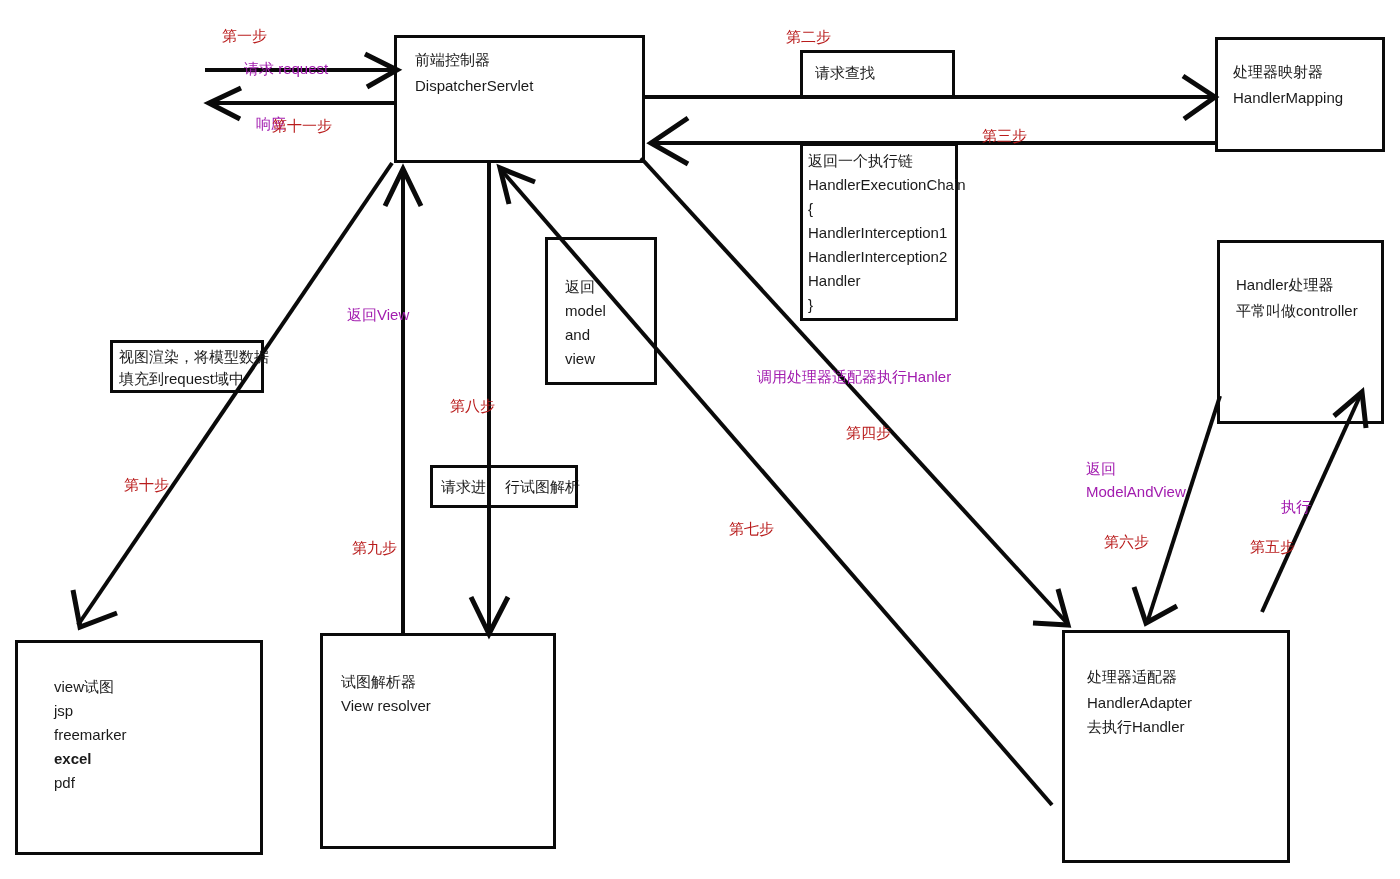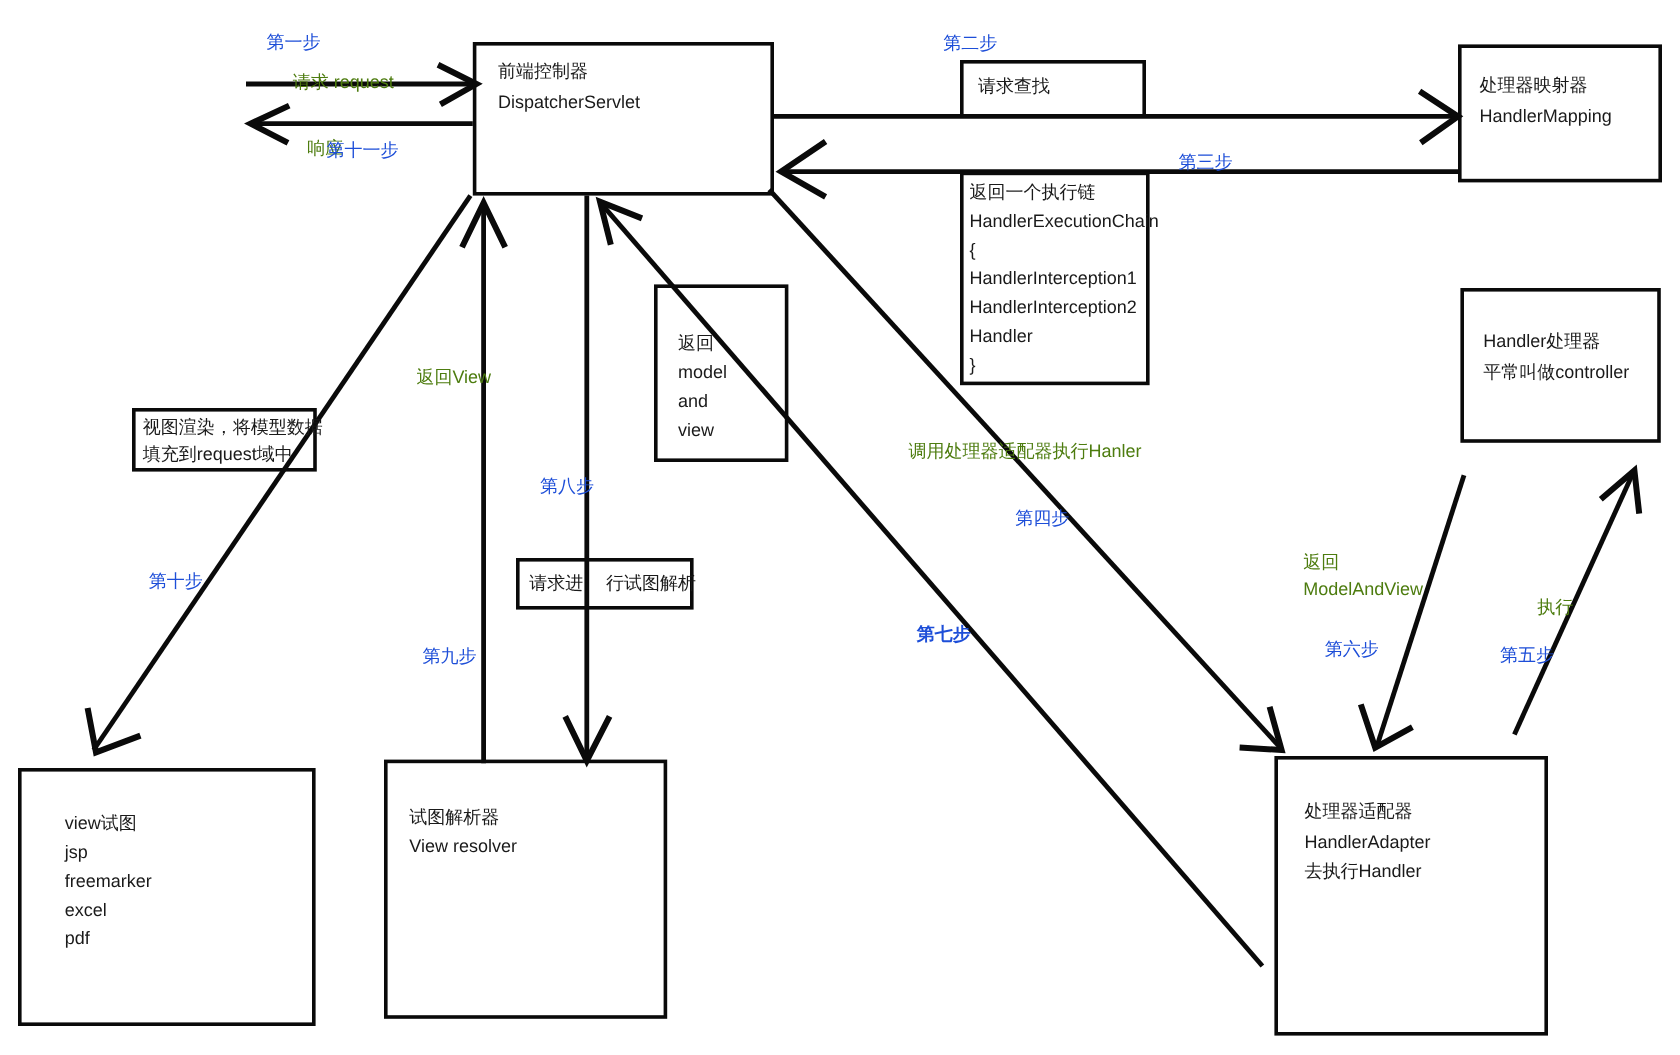--- a/index.html
+++ b/index.html
@@ -1,22 +1,22 @@
 <!DOCTYPE html>
 <html><head>
 <meta charset="utf-8">
 <style>
   html,body{margin:0;padding:0;background:#ffffff;}
   body{font-family:"Liberation Sans","DejaVu Sans",sans-serif;}
   #canvas{position:relative;width:1400px;height:879px;background:#fff;overflow:hidden;}
   svg.layer{position:absolute;left:0;top:0;width:1400px;height:879px;pointer-events:none;}
   .node{position:absolute;box-sizing:border-box;border:3px solid #0a0a0a;background:transparent;}
   .node .txt{position:absolute;white-space:pre;color:#1a1a1a;font-size:15px;line-height:24px;}
-  .lbl{position:absolute;white-space:pre;font-size:15px;line-height:22px;color:#4d7c0f;}
-  .lbl.red{color:#1d4ed8;}
+  .lbl{position:absolute;white-space:pre;font-size:15px;line-height:22px;color:#a21caf;}
+  .lbl.red{color:#b91c1c;}
   .ellipse{position:absolute;border:3px solid #0a0a0a;border-radius:50%;box-sizing:border-box;
            display:flex;align-items:center;justify-content:center;color:#1a1a1a;font-size:15px;}
 </style>
 </head>
 <body>
 
 <div id="canvas">
 
   <svg class="layer" viewBox="0 0 1400 879">
     <g stroke="#0a0a0a" stroke-width="4" fill="none" stroke-linecap="butt">
@@ -74,21 +74,21 @@
   <div class="node" style="left:800px;top:143px;width:158px;height:178px;">
     <span class="txt" style="left:5px;top:3px;">返回一个执行链</span>
     <span class="txt" style="left:5px;top:27px;">HandlerExecutionChain</span>
     <span class="txt" style="left:5px;top:51px;">{</span>
     <span class="txt" style="left:5px;top:75px;">HandlerInterception1</span>
     <span class="txt" style="left:5px;top:99px;">HandlerInterception2</span>
     <span class="txt" style="left:5px;top:123px;">Handler</span>
     <span class="txt" style="left:5px;top:147px;">}</span>
   </div>
 
-  <div class="node" style="left:1217px;top:240px;width:167px;height:129px;">
+  <div class="node" style="left:1217px;top:240px;width:167px;height:184px;">
     <span class="txt" style="left:16px;top:30px;">Handler处理器</span>
     <span class="txt" style="left:16px;top:56px;">平常叫做controller</span>
   </div>
 
   <div class="node" style="left:1062px;top:630px;width:228px;height:233px;">
     <span class="txt" style="left:22px;top:32px;">处理器适配器</span>
     <span class="txt" style="left:22px;top:58px;">HandlerAdapter</span>
     <span class="txt" style="left:22px;top:82px;">去执行Handler</span>
   </div>
 
@@ -111,37 +111,37 @@
 
   <div class="node" style="left:320px;top:633px;width:236px;height:216px;">
     <span class="txt" style="left:18px;top:34px;">试图解析器</span>
     <span class="txt" style="left:18px;top:58px;">View resolver</span>
   </div>
 
   <div class="node" style="left:15px;top:640px;width:248px;height:215px;">
     <span class="txt" style="left:36px;top:32px;">view试图</span>
     <span class="txt" style="left:36px;top:56px;">jsp</span>
     <span class="txt" style="left:36px;top:80px;">freemarker</span>
-    <span class="txt" style="left:36px;top:104px;">excel</span>
+    <span class="txt" style="left:36px;top:104px;font-weight:bold;">excel</span>
     <span class="txt" style="left:36px;top:128px;">pdf</span>
   </div>
 
   <span class="lbl" style="left:244px;top:58px;">请求 request</span>
   <span class="lbl" style="left:256px;top:113px;">响应</span>
   <span class="lbl" style="left:330px;top:304px;margin-left:17px;">返回View</span>
   <span class="lbl" style="left:757px;top:366px;">调用处理器适配器执行Hanler</span>
   <span class="lbl" style="left:1086px;top:458px;">返回</span>
   <span class="lbl" style="left:1086px;top:481px;">ModelAndView</span>
   <span class="lbl" style="left:1281px;top:496px;">执行</span>
 
   <span class="lbl red" style="left:222px;top:25px;">第一步</span>
   <span class="lbl red" style="left:786px;top:26px;">第二步</span>
   <span class="lbl red" style="left:982px;top:125px;">第三步</span>
   <span class="lbl red" style="left:846px;top:422px;">第四步</span>
   <span class="lbl red" style="left:1250px;top:536px;">第五步</span>
   <span class="lbl red" style="left:1104px;top:531px;">第六步</span>
-  <span class="lbl red" style="left:764px;top:518px;font-weight:bold;">第七步</span>
+  <span class="lbl red" style="left:729px;top:518px;">第七步</span>
   <span class="lbl red" style="left:450px;top:395px;">第八步</span>
   <span class="lbl red" style="left:352px;top:537px;">第九步</span>
   <span class="lbl red" style="left:124px;top:474px;">第十步</span>
   <span class="lbl red" style="left:272px;top:115px;">第十一步</span>
 
 </div>
 
 </body></html>

